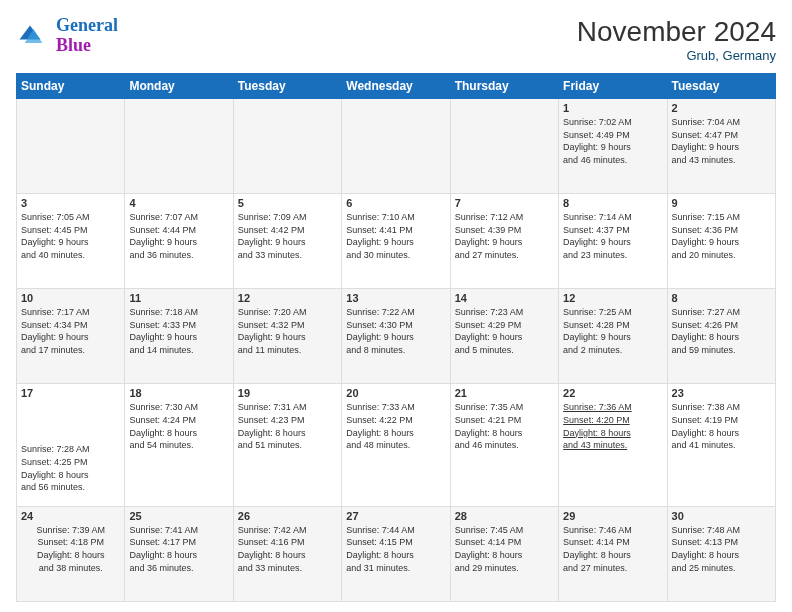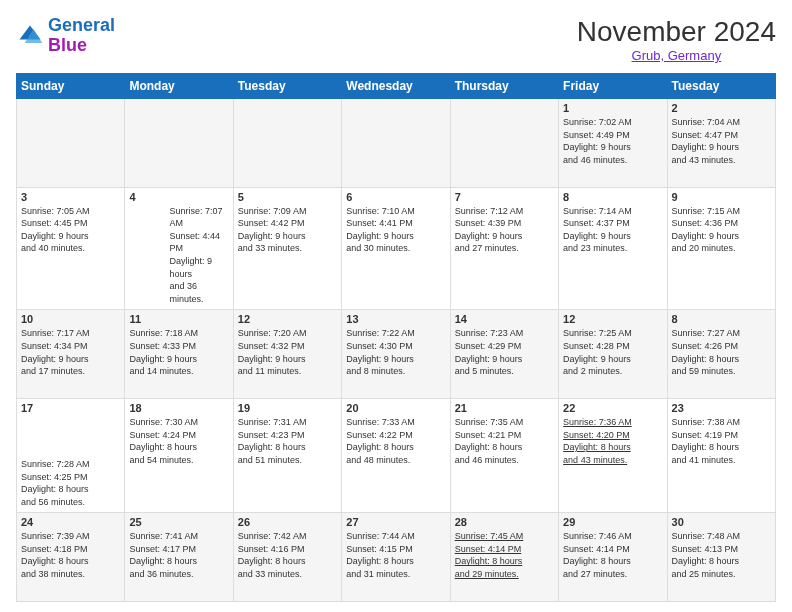--- a/index.html
+++ b/index.html
@@ -19,45 +19,45 @@
     }
     .header {
       display: flex;
       justify-content: space-between;
       align-items: flex-start;
       margin-bottom: 10px;
     }
     .logo {
       display: flex;
       align-items: center;
-      gap: 4px;
+      gap: 12px;
+      font-family: Liberation Serif, serif;
     }
     .logo-text {
       font-size: 18px;
       font-weight: bold;
       color: #333;
       line-height: 1.1;
     }
     .logo-text span { color: #1a6fbd; }
     .logo-icon {
       width: 28px;
       height: 28px;
     }
     .title-block {
-      text-align: center;
+      text-align: right;
     }
     .month-title {
       font-size: 28px;
       color: #333;
       font-weight: normal;
     }
     .location {
       font-size: 13px;
-      color: #6d28d9;
-      text-decoration: underline;
+      color: #0c4a6e;
     }
     .calendar {
       flex: 1;
       border-collapse: collapse;
       width: 100%;
       table-layout: fixed;
     }
     .calendar thead th {
       background: #1a6fbd;
       color: #fff;
@@ -158,21 +158,21 @@
         <tr>
           <td>
             <span class="day-num">3</span>
             <div class="day-info" style="white-space: pre-line;">Sunrise: 7:05 AM
 Sunset: 4:45 PM
 Daylight: 9 hours
 and 40 minutes.</div>
           </td>
           <td>
             <span class="day-num">4</span>
-            <div class="day-info" style="white-space: pre-line; margin-left: 40px;">Sunrise: 7:07 AM
+            <div class="day-info" style="white-space: pre-line;">Sunrise: 7:07 AM
 Sunset: 4:44 PM
 Daylight: 9 hours
 and 36 minutes.</div>
           </td>
           <td>
             <span class="day-num">5</span>
             <div class="day-info" style="white-space: pre-line;">Sunrise: 7:09 AM
 Sunset: 4:42 PM
 Daylight: 9 hours
 and 33 minutes.</div>
@@ -304,21 +304,21 @@
             <span class="day-num">23</span>
             <div class="day-info" style="white-space: pre-line;">Sunrise: 7:38 AM
 Sunset: 4:19 PM
 Daylight: 8 hours
 and 41 minutes.</div>
           </td>
         </tr>
         <tr>
           <td>
             <span class="day-num">24</span>
-            <div class="day-info" style="white-space: pre-line;">Sunrise: 7:39 AM
+            <div class="day-info" style="white-space: pre-line; text-align: center;">Sunrise: 7:39 AM
 Sunset: 4:18 PM
 Daylight: 8 hours
 and 38 minutes.</div>
           </td>
           <td>
             <span class="day-num">25</span>
             <div class="day-info" style="white-space: pre-line;">Sunrise: 7:41 AM
 Sunset: 4:17 PM
 Daylight: 8 hours
 and 36 minutes.</div>
@@ -332,21 +332,21 @@
           </td>
           <td>
             <span class="day-num">27</span>
             <div class="day-info" style="white-space: pre-line;">Sunrise: 7:44 AM
 Sunset: 4:15 PM
 Daylight: 8 hours
 and 31 minutes.</div>
           </td>
           <td>
             <span class="day-num">28</span>
-            <div class="day-info" style="white-space: pre-line; text-decoration: underline;">Sunrise: 7:45 AM
+            <div class="day-info" style="white-space: pre-line;">Sunrise: 7:45 AM
 Sunset: 4:14 PM
 Daylight: 8 hours
 and 29 minutes.</div>
           </td>
           <td>
             <span class="day-num">29</span>
             <div class="day-info" style="white-space: pre-line;">Sunrise: 7:46 AM
 Sunset: 4:14 PM
 Daylight: 8 hours
 and 27 minutes.</div>

